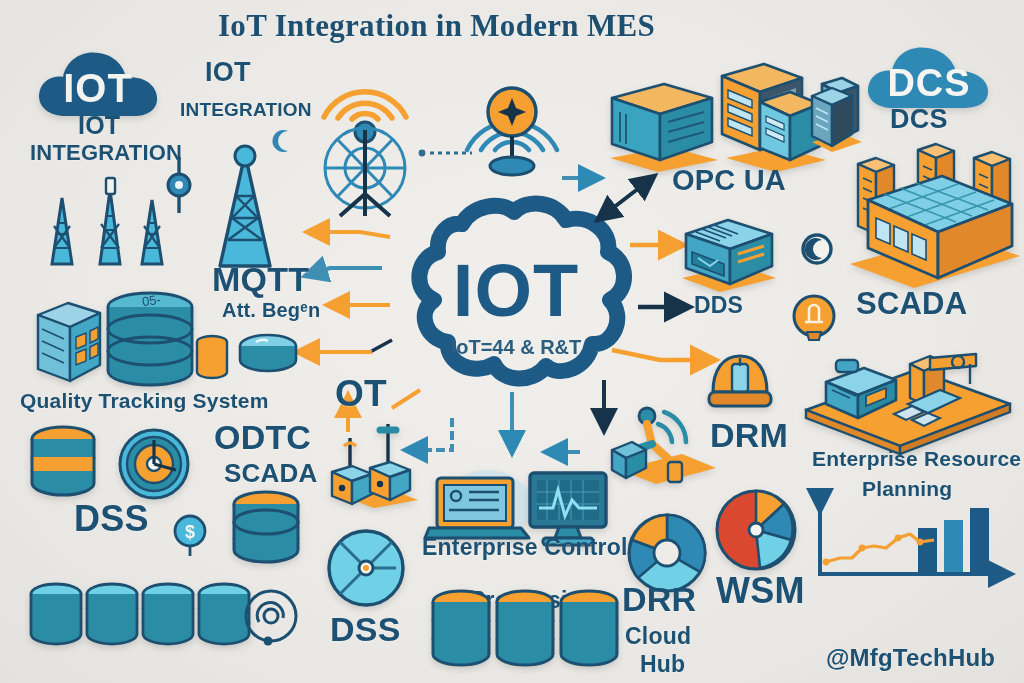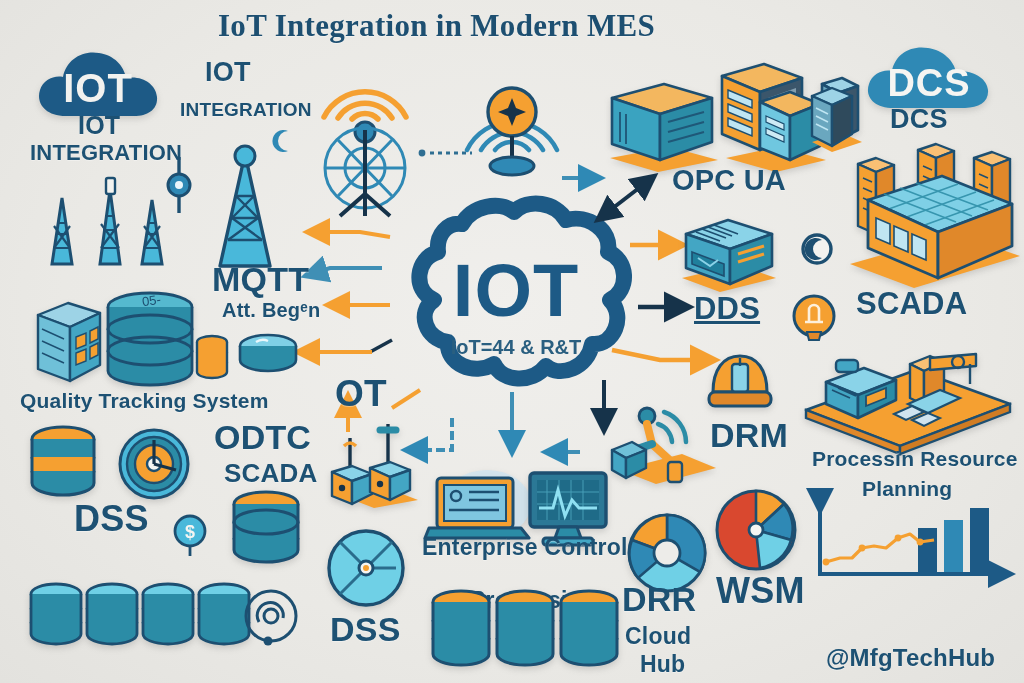--- a/index.html
+++ b/index.html
@@ -360,21 +360,21 @@
       <g stroke="#1d4f71" stroke-width="1.6" fill="none">
         <path d="M20 24 L44 33 M26 21 L50 30 M32 19 L56 28 M38 17 L62 26"></path>
       </g>
       <path d="M16 44 L48 56 L48 68 L16 56 Z" fill="#1f7f9c" stroke="#1d4f71" stroke-width="1.6"></path>
       <path d="M22 50 L34 58 L42 52" stroke="#8ad3e8" stroke-width="2" fill="none"></path>
       <g stroke="#f5a031" stroke-width="3">
           <path d="M62 46 L88 38 M62 54 L88 46"></path>
         </g>
     </svg>
   </div>
-  <div class="lbl" style="left:694px;top:293px;font-size:31px;text-decoration:underline;">DDS</div>
+  <div class="lbl" style="left:694px;top:293px;font-size:23px;">DDS</div>
 
   <div class="lay" style="left:800px;top:232px;">
     <svg width="34" height="34" viewBox="0 0 34 34">
       <circle cx="17" cy="17" r="14" fill="#f2f2ef" stroke="#1d4f71" stroke-width="3.4"></circle>
       <path d="M22 8 A11 11 0 1 0 22 26 A8 8 0 1 1 22 8 Z" fill="#1d4f71"></path>
     </svg>
   </div>
 
   <div class="lay" style="left:790px;top:292px;">
     <svg width="48" height="56" viewBox="0 0 48 56">
@@ -590,21 +590,21 @@
       <path d="M144 14 L144 46 L124 57 L124 23 Z" fill="#e0882a" stroke="#1d4f71" stroke-width="2.4" stroke-linejoin="round"></path>
       <path d="M130 10 L176 6 L176 18 L130 22 Z" fill="#f5a031" stroke="#1d4f71" stroke-width="2.4" stroke-linejoin="round"></path>
       <circle cx="158" cy="14" r="6" fill="none" stroke="#1d4f71" stroke-width="2.4"></circle>
       <path d="M170 16 L170 36" stroke="#1d4f71" stroke-width="2.4"></path>
 
       <path d="M108 56 L140 42 L160 50 L128 65 Z" fill="#8ad3e8" stroke="#1d4f71" stroke-width="2.2"></path>
       <path d="M94 66 L112 58 L124 64 L106 72 Z" fill="#cfe3ee" stroke="#1d4f71" stroke-width="2"></path>
       <path d="M112 72 L128 65 L140 70 L124 78 Z" fill="#cfe3ee" stroke="#1d4f71" stroke-width="2"></path>
     </svg>
   </div>
-  <div class="lbl" style="left:812px;top:448px;font-size:21px;">Processin Resource</div>
+  <div class="lbl" style="left:812px;top:448px;font-size:21px;">Enterprise Resource</div>
   <div class="lbl" style="left:862px;top:478px;font-size:21px;">Planning</div>
 
   <div class="lay shadow" style="left:626px;top:512px;">
     <svg width="82" height="82" viewBox="0 0 82 82">
       <circle cx="41" cy="41" r="38" fill="#6fd0e6" stroke="#1d4f71" stroke-width="3"></circle>
       <path d="M41 41 L41 3 A38 38 0 0 1 74 60 Z" fill="#2f89b5" stroke="#1d4f71" stroke-width="2.6"></path>
       <path d="M41 41 L41 3 A38 38 0 0 0 6 28 Z" fill="#f5a031" stroke="#1d4f71" stroke-width="2.6"></path>
       <path d="M41 41 L6 28 A38 38 0 0 0 12 66 Z" fill="#2f89b5" stroke="#1d4f71" stroke-width="2.6"></path>
       <circle cx="41" cy="41" r="13" fill="#edece9" stroke="#1d4f71" stroke-width="2.8"></circle>
     </svg>

